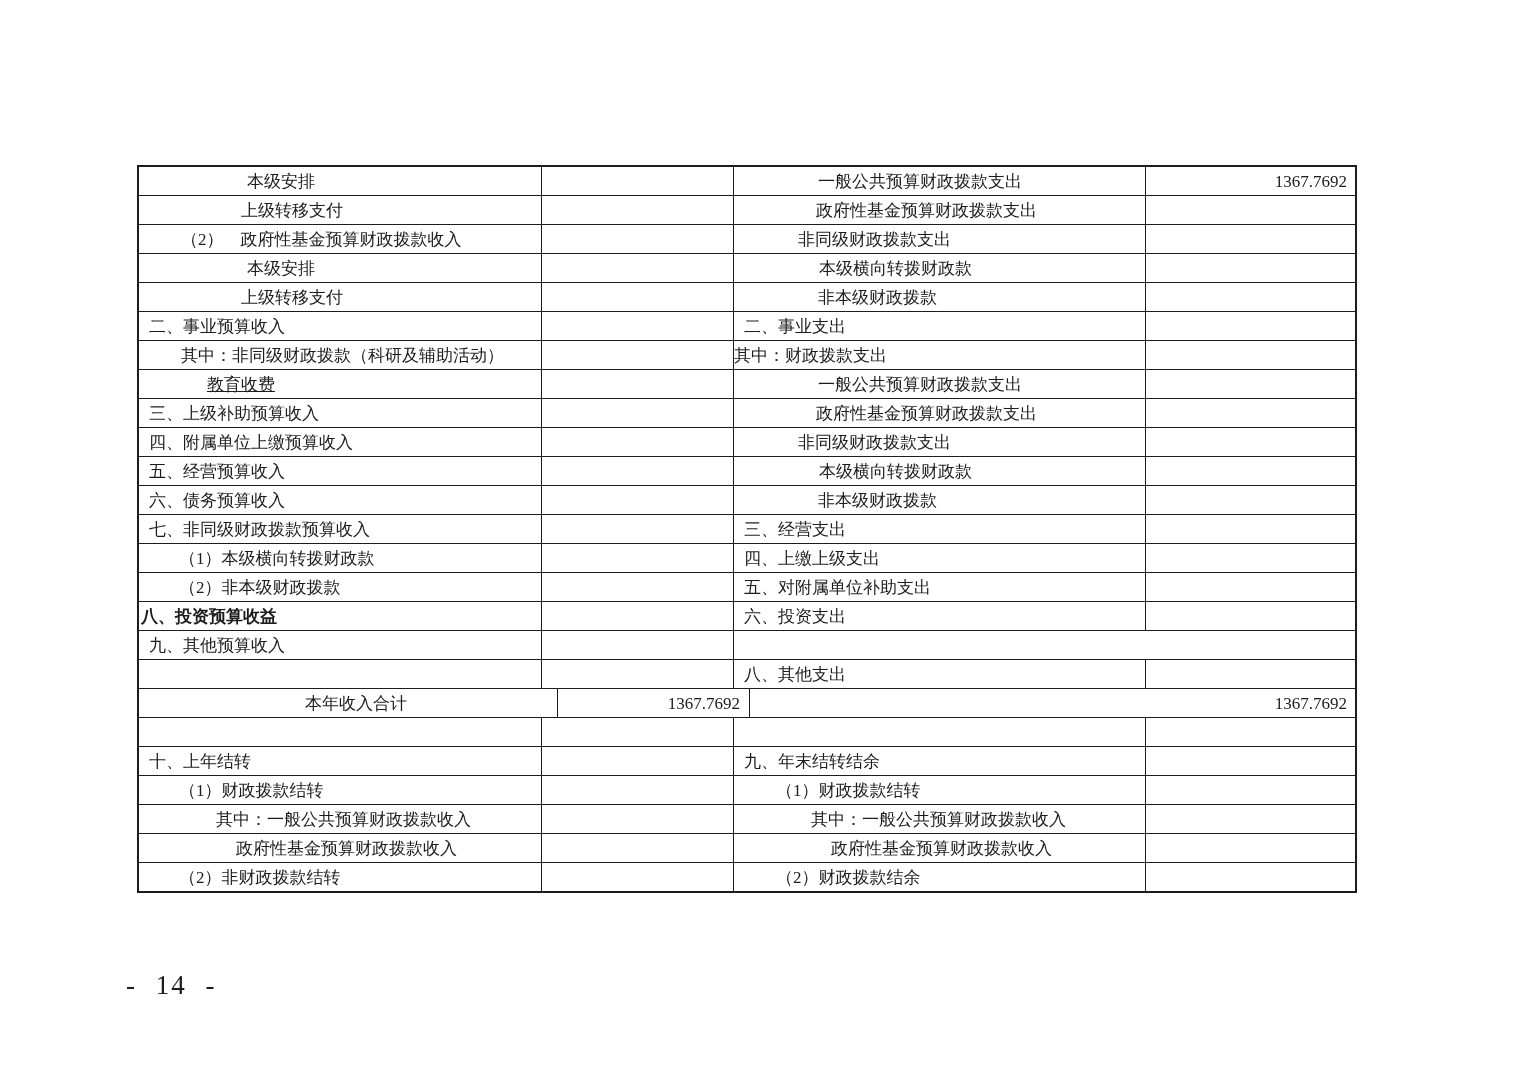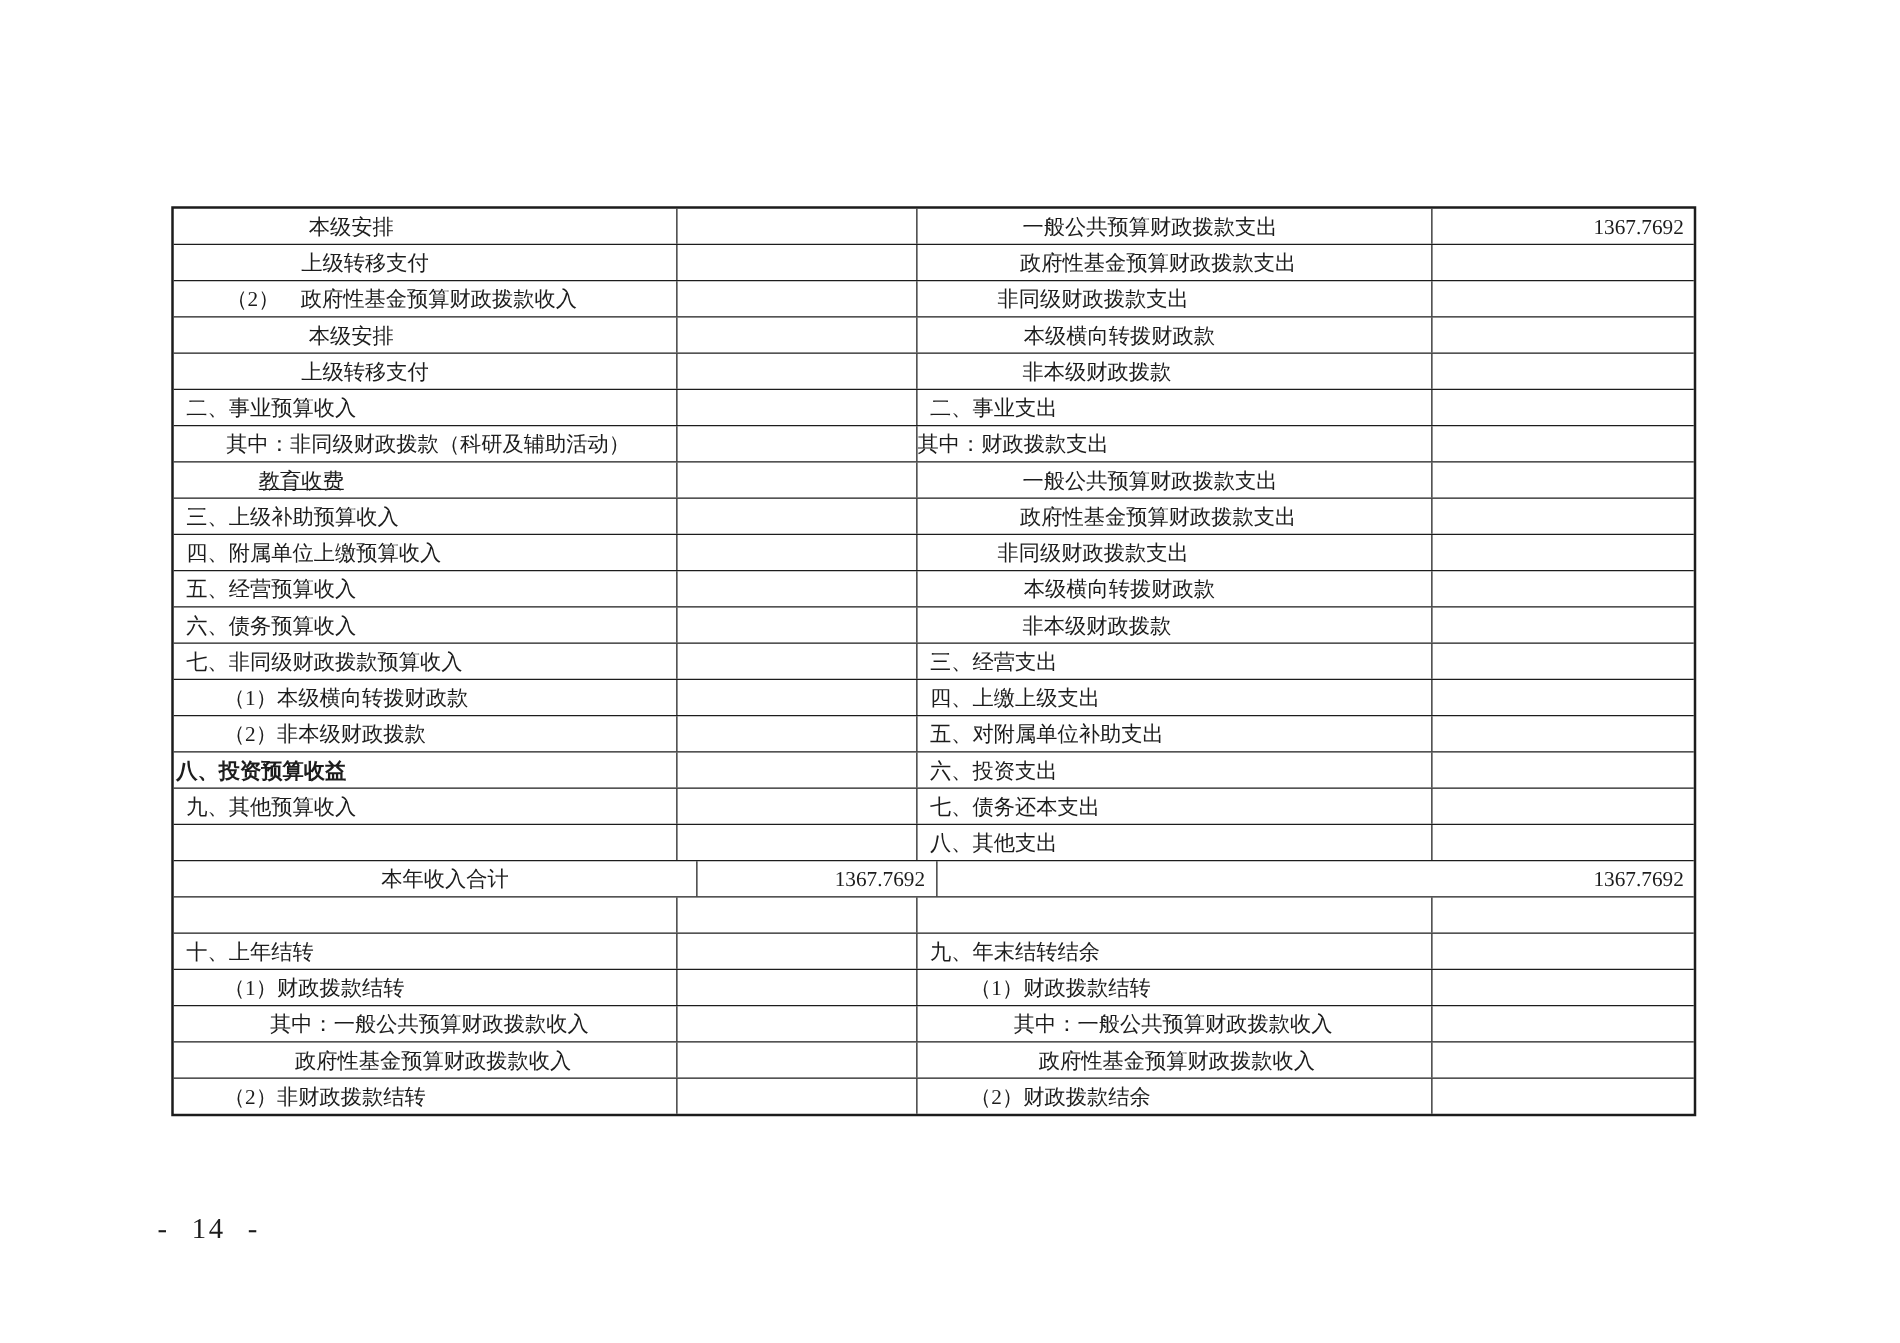--- a/index.html
+++ b/index.html
@@ -39,21 +39,21 @@
   }
   .col-left-label  { width:402px; }
   .col-left-value  { width:192px; border-left:1px solid #1c1c1c; justify-content:flex-end; padding-right:9px; }
   .col-right-label { width:412px; border-left:1px solid #1c1c1c; }
   .col-right-value { flex:1; border-left:1px solid #1c1c1c; justify-content:flex-end; padding-right:8px; }
   .cell.center { justify-content:center; padding-left:0 !important;margin-left:16px; }
   .value-text { font-family:"Liberation Serif","DejaVu Serif",serif; }
   .page-number {
     position:absolute;
     left:126px; top:970px;
-    font-size:23px;
+    font-size:27px;
     letter-spacing:2px;
     word-spacing:10px;
     color:#1c1c1c;
   }
 </style>
 </head>
 <body>
 
 <div class="page">
 
@@ -166,21 +166,20 @@
   <div class="row">
     <div class="cell col-left-label" style="padding-left: 2px; font-weight: bold;">八、投资预算收益</div>
     <div class="cell col-left-value value-text"></div>
     <div class="cell col-right-label" style="padding-left: 10px;">六、投资支出</div>
     <div class="cell col-right-value value-text"></div>
   </div>
 
   <div class="row">
     <div class="cell col-left-label" style="padding-left: 10px;">九、其他预算收入</div>
     <div class="cell col-left-value value-text"></div>
-    <div class="cell col-right-label" style="padding-left: 10px;">七、债务还本支出</div>
     <div class="cell col-right-value value-text"></div>
   </div>
 
   <div class="row">
     <div class="cell col-left-label" style="padding-left: 10px;"></div>
     <div class="cell col-left-value value-text"></div>
     <div class="cell col-right-label" style="padding-left: 10px;">八、其他支出</div>
     <div class="cell col-right-value value-text"></div>
   </div>
 

